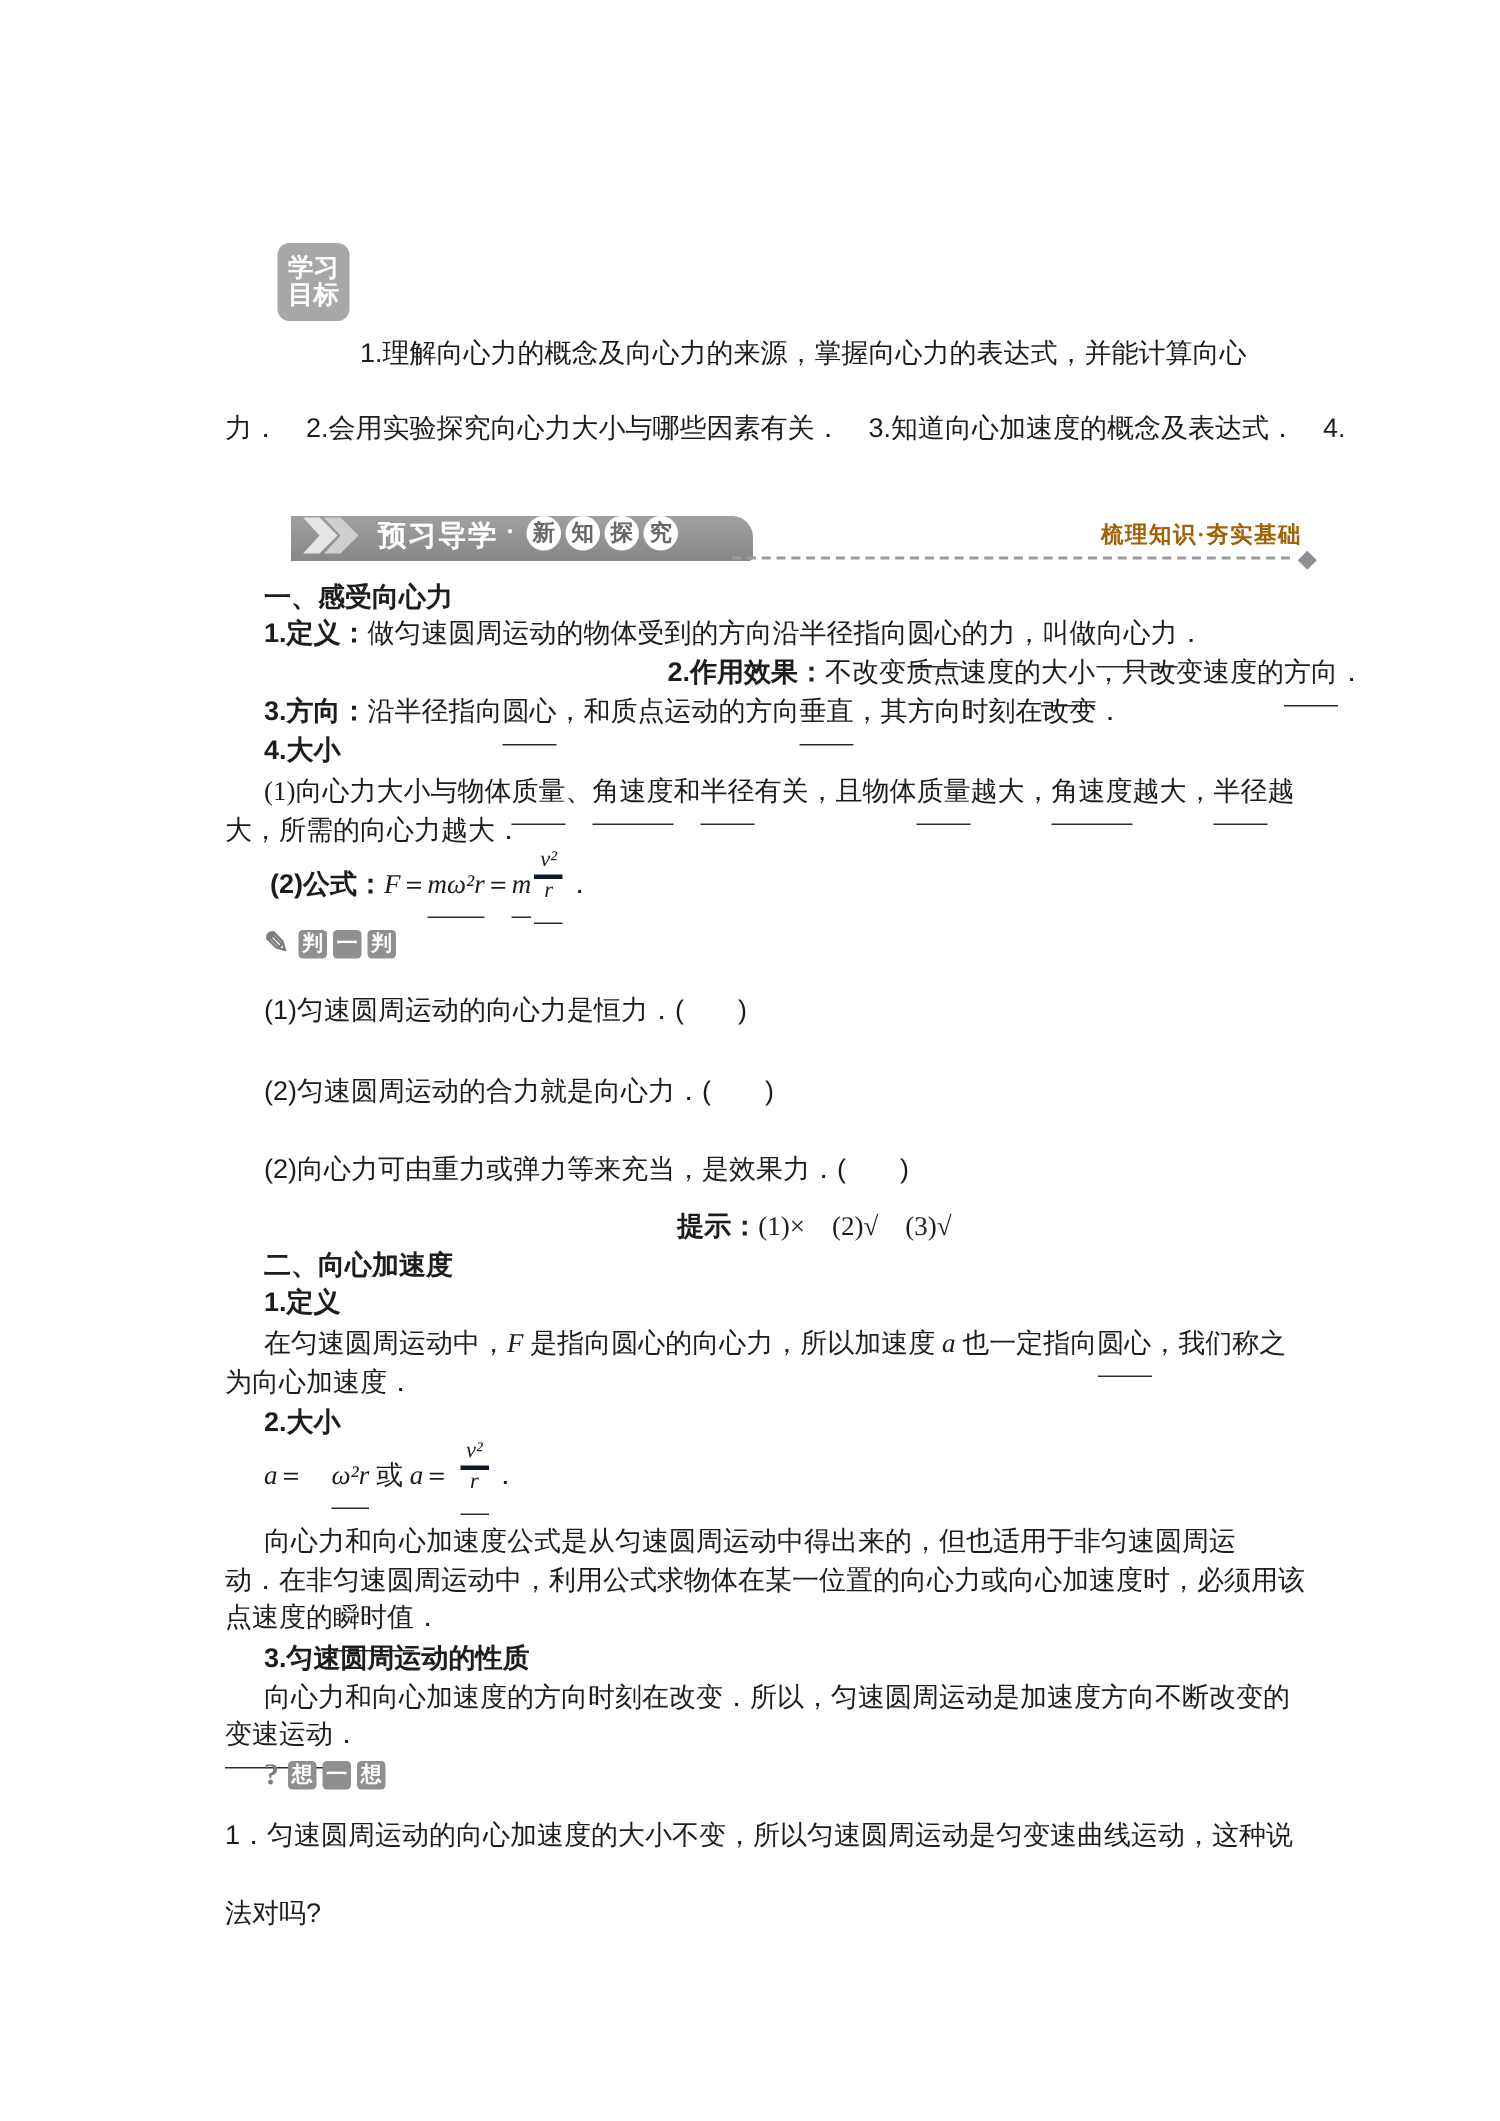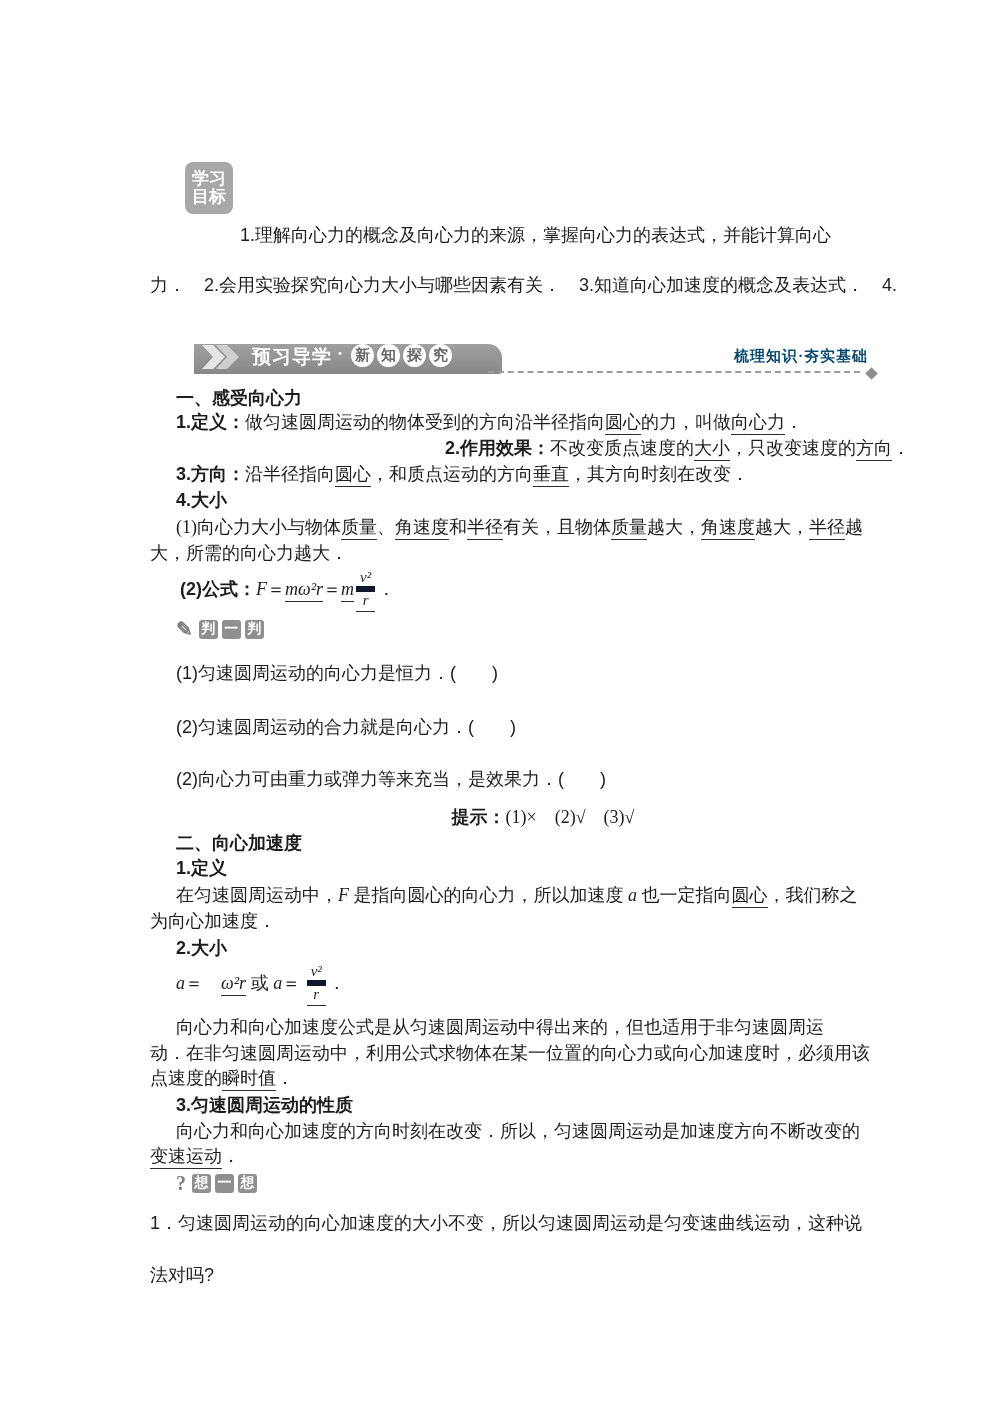--- a/index.html
+++ b/index.html
@@ -12,51 +12,51 @@
              border-radius:8px;color:#fff;display:flex;flex-direction:column;align-items:center;
              justify-content:center;font-family:"Liberation Sans","DejaVu Sans",sans-serif;
              font-weight:bold;font-size:17px;line-height:18px;}
   
   .line{position:absolute;left:150px;width:734px;height:24px;line-height:24px;
         font-size:18px;white-space:nowrap;}
   .ind{padding-left:26px;}
   .ind2{padding-left:30px;}
   .sans{font-family:"Liberation Sans","DejaVu Sans",sans-serif;}
   .b{font-weight:700;font-family:"Liberation Sans","DejaVu Sans",sans-serif;}
-  .u{border-bottom:1px solid #2c2c2c;padding-bottom:2px;}
+  .u{border-bottom:1px solid #2c2c2c;padding-bottom:12px;}
   .i{font-style:italic;font-family:"Liberation Serif","DejaVu Serif",serif;}
   .objline{font-family:"Liberation Sans","DejaVu Sans",sans-serif;font-size:18px;margin-top:30px;}
   
   .banner{position:absolute;left:150px;top:344px;width:728px;height:36px;}
   .banner-bar{position:absolute;left:44px;top:0;width:308px;height:30px;
               background:linear-gradient(#a0a0a0,#878787);
               border-top-right-radius:14px;border-bottom-right-radius:3px;
               display:flex;align-items:flex-start;padding-left:6px;box-sizing:border-box;}
   .banner-title{color:#ffffff;font-weight:bold;font-size:19px;letter-spacing:1px;margin-left:8px;
                 font-family:"Liberation Sans","DejaVu Sans",sans-serif;}
   .banner-dot{color:#ffffff;font-weight:bold;margin:0 5px;font-size:18px;}
   .banner-circle{width:23px;height:23px;border-radius:50%;background:#ffffff;color:#686868;
                  font-weight:bold;font-size:15px;display:flex;align-items:center;justify-content:center;
                  margin-left:3px;font-family:"Liberation Sans","DejaVu Sans",sans-serif;}
   .banner-right{position:absolute;right:10px;top:3px;font-size:15px;font-weight:bold;
-                letter-spacing:1px;color:#0c4a6e;}
+                letter-spacing:1px;color:#a16207;}
   .banner-dash{position:absolute;left:338px;right:18px;top:27px;border-top:2px dashed #9b9b9b;}
   .banner-diamond{position:absolute;right:2px;top:25px;width:9px;height:9px;background:#8f8f8f;
                   transform:rotate(45deg);}
   
   .mini-badge{position:absolute;display:flex;align-items:center;gap:4px;height:22px;}
   .mini-icon{color:#7c7c7c;font-size:20px;line-height:20px;font-weight:bold;margin-right:2px;}
   .mini-sq{width:19px;height:19px;background:#8f8f8f;border-radius:3px;color:#ffffff;
            display:flex;align-items:center;justify-content:center;font-size:14px;font-weight:bold;
            font-family:"Liberation Sans","DejaVu Sans",sans-serif;}
   
   .formula{height:46px;line-height:46px;}
   .frac{display:inline-block;vertical-align:middle;text-align:center;line-height:1.05;
         font-style:italic;margin:0 2px;font-size:15px;}
-  .frac .fn{display:block;border-bottom:6px solid #0f172a;padding:0 4px 1px;}
+  .frac .fn{display:block;border-bottom:3px solid #0f172a;padding:0 4px 1px;}
   .frac .fd{display:block;padding-top:1px;}
 </style>
 </head>
 <body>
 
 <div class="page">
 
 
   <div class="obj-badge">
     <span>学习</span>

